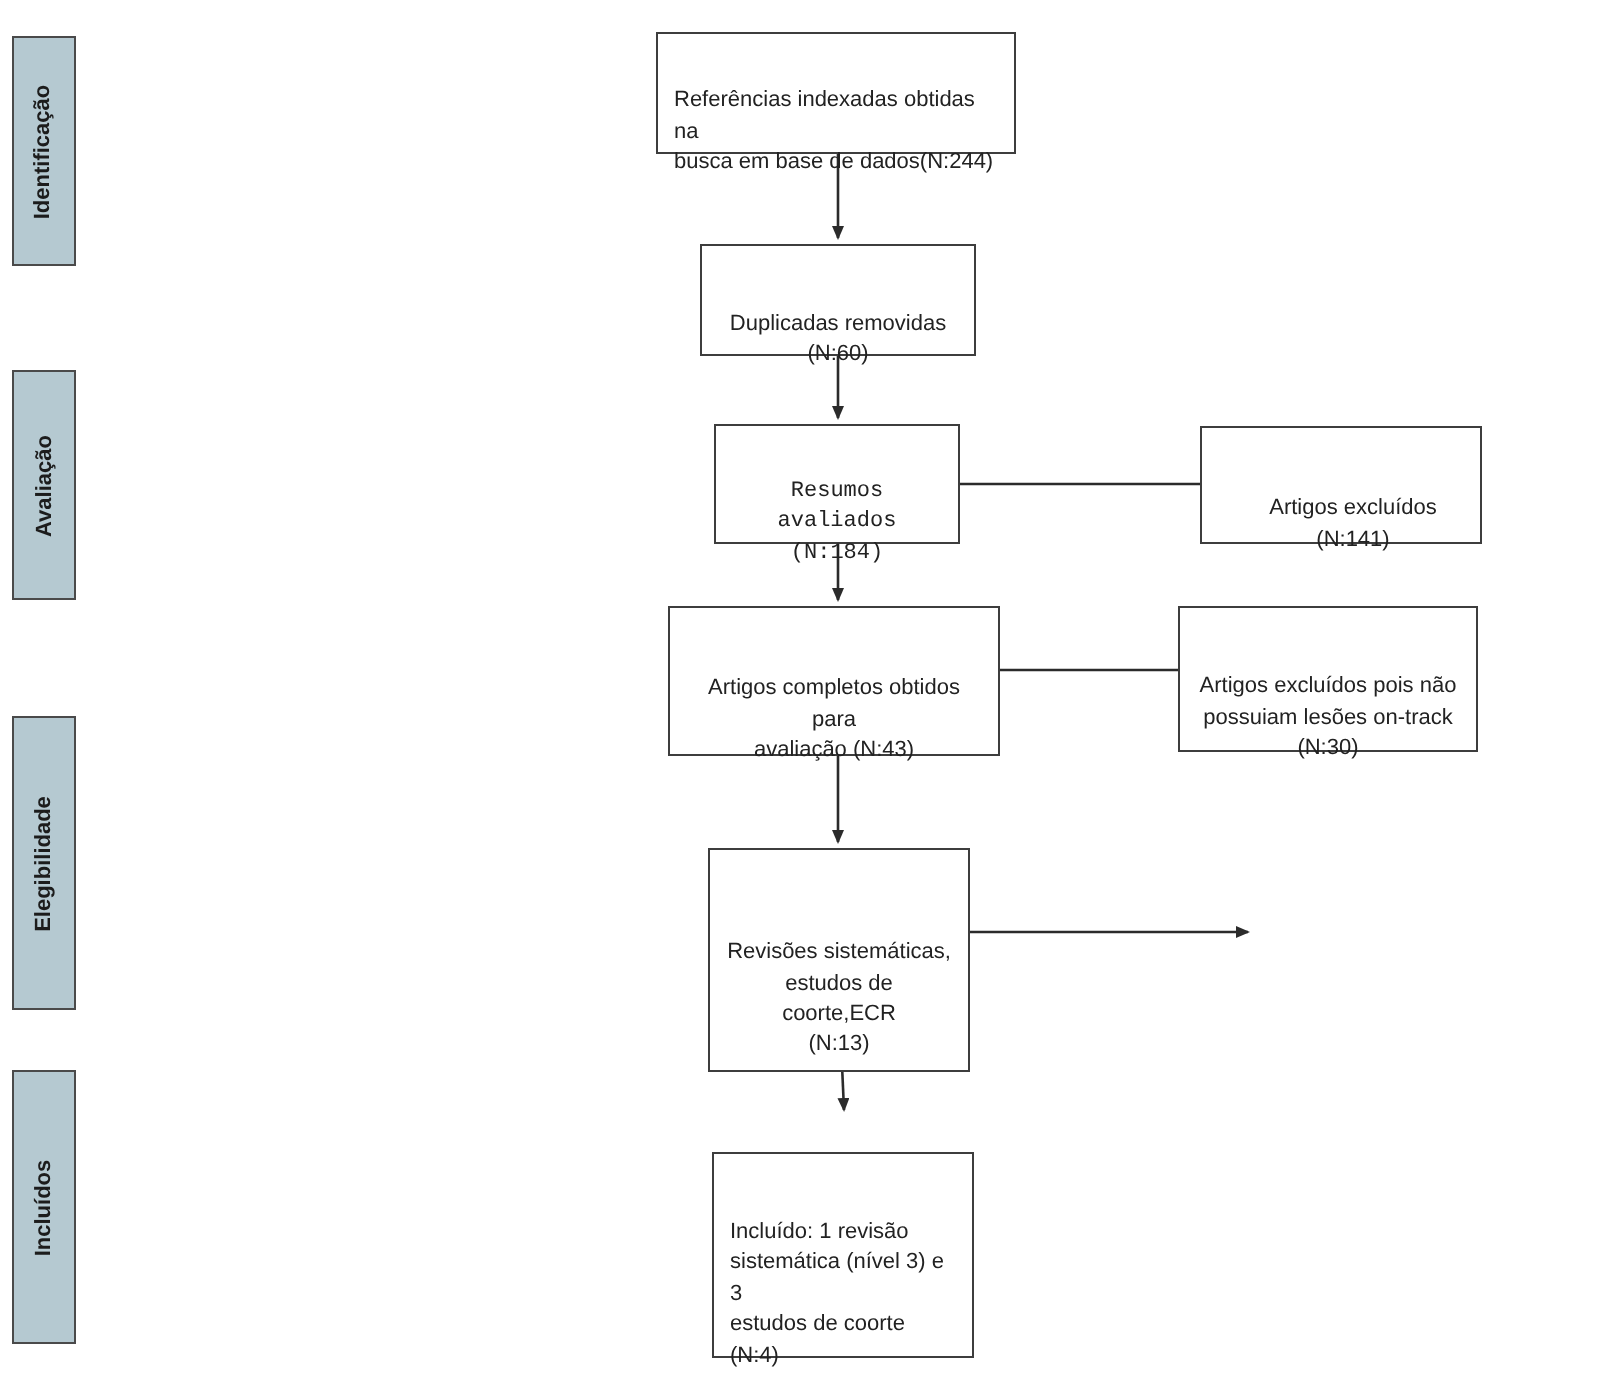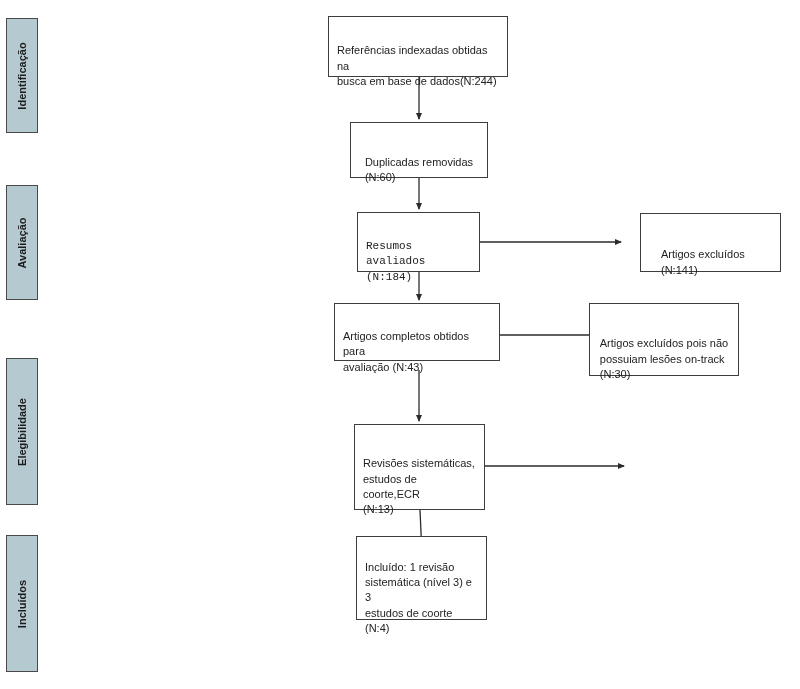--- a/index.html
+++ b/index.html
@@ -43,21 +43,21 @@
     justify-content: center;
     padding: 4px 8px;
     font-size: 11px;
     color: #222222;
     line-height: 1.4;
   }
   .flow-box .txt {
     white-space: pre-line;
     margin-top: 40px;
   }
-  .txt-center { }
+  .txt-center { text-align: center; }
   .txt-left   { text-align: left; }
   .arrow-layer {
     position: absolute;
     top: 0; left: 0;
     width: 800px;
     height: 689px;
     pointer-events: none;
   }
 </style>
 </head>
@@ -104,38 +104,38 @@
   <div class="flow-box" style="left:350px; top:122px; width:138px; height:56px;">
     <span class="txt txt-center">Duplicadas removidas
 (N:60)</span>
   </div>
 
   <div class="flow-box" style="left:357px; top:212px; width:123px; height:60px;font-family:Liberation Mono, monospace;">
     <span class="txt txt-center">Resumos avaliados
 (N:184)</span>
   </div>
 
-  <div class="flow-box" style="left:334px; top:303px; width:166px; height:58px;">
+  <div class="flow-box" style="left:334px; top:303px; width:166px; height:75px;">
     <span class="txt txt-center">Artigos completos obtidos para
 avaliação (N:43)</span>
   </div>
 
-  <div class="flow-box" style="left:354px; top:424px; width:131px; height:86px;">
+  <div class="flow-box" style="left:354px; top:424px; width:131px; height:112px;">
     <span class="txt txt-center">Revisões sistemáticas,
 estudos de coorte,ECR
 (N:13)</span>
   </div>
 
-  <div class="flow-box" style="left:356px; top:536px; width:131px; height:84px;align-items:center;">
+  <div class="flow-box" style="left:356px; top:576px; width:131px; height:103px;align-items:center;">
     <span class="txt txt-left">Incluído: 1 revisão
 sistemática (nível 3) e 3
 estudos de coorte (N:4)</span>
   </div>
 
-  <div class="flow-box" style="left:640px; top:213px; width:141px; height:59px;padding-left:20px;">
+  <div class="flow-box" style="left:600px; top:213px; width:141px; height:59px;padding-left:20px;">
     <span class="txt txt-center">Artigos excluídos (N:141)</span>
   </div>
 
   <div class="flow-box" style="left:589px; top:303px; width:150px; height:73px;">
     <span class="txt txt-center">Artigos excluídos pois não
 possuiam lesões on-track
 (N:30)</span>
   </div>
 
 

